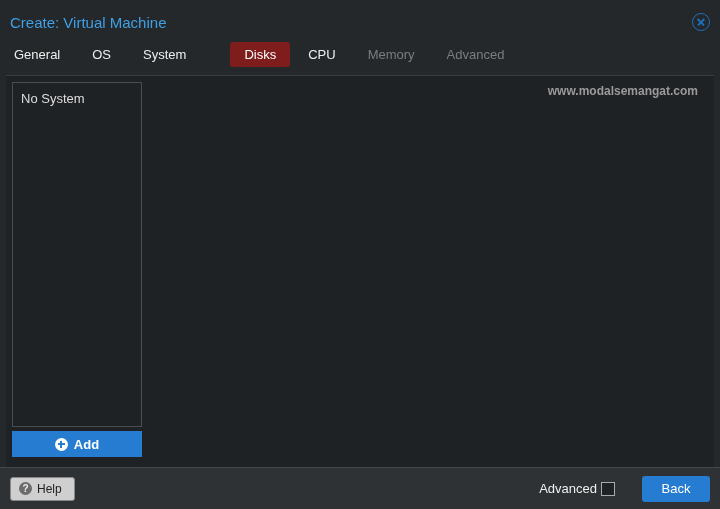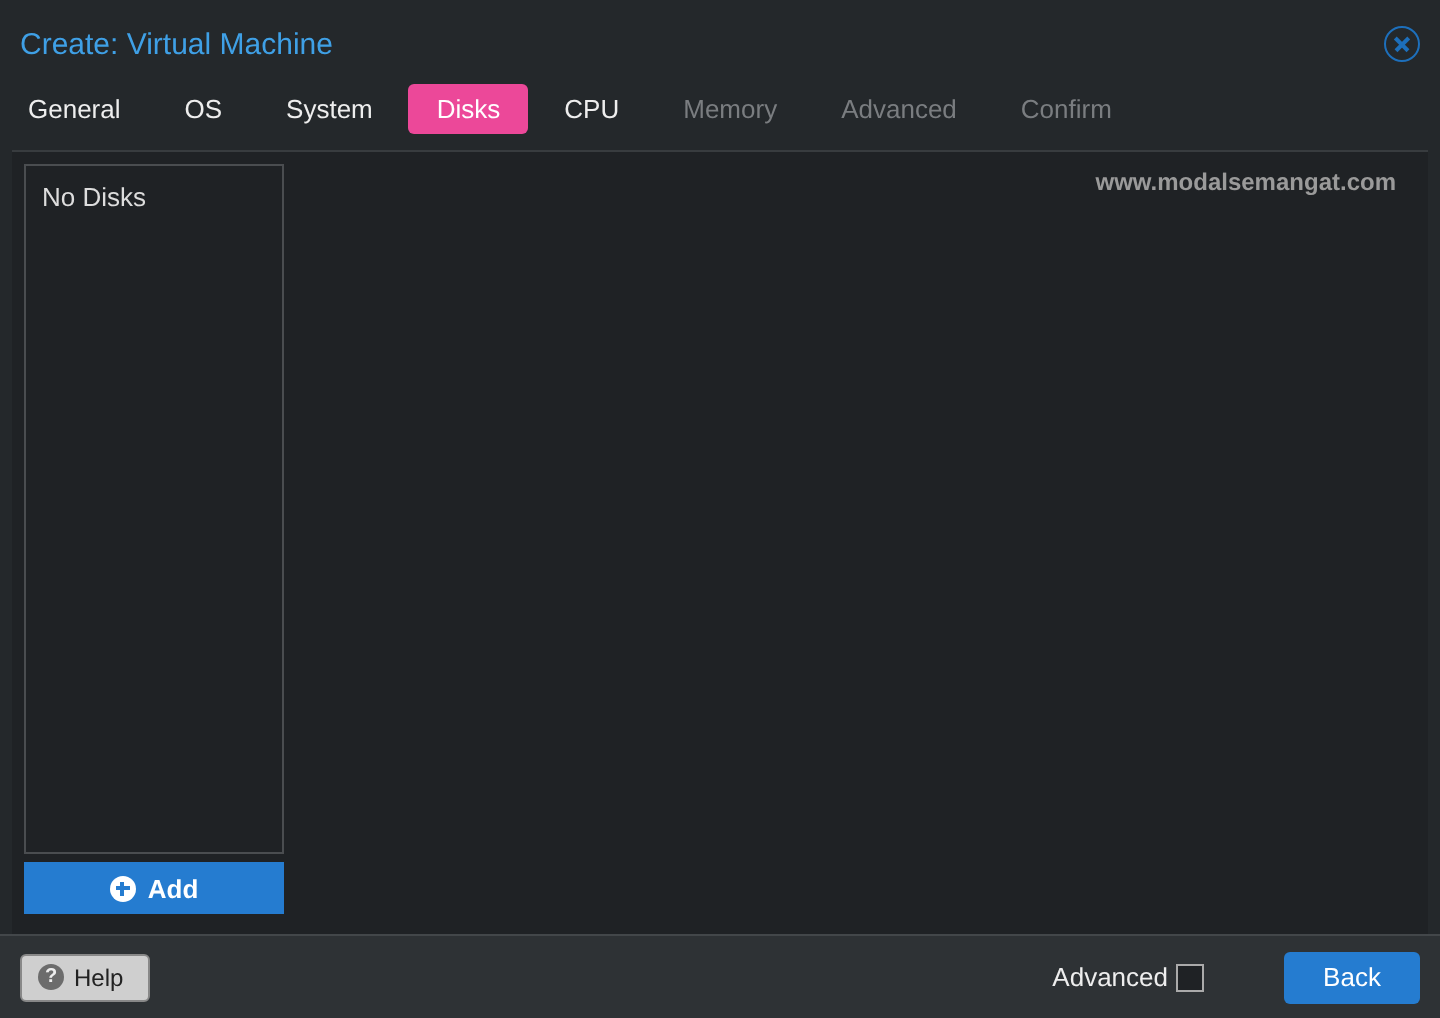--- a/index.html
+++ b/index.html
@@ -10,21 +10,21 @@
   .titlebar { height: 32px; padding: 12px 10px 0 10px; display: flex; align-items: center; justify-content: space-between; }
   .titlebar .title { color: #3fa0e6; font-size: 15px; }
   .close-icon { width: 18px; height: 18px; border: 1.5px solid #1d6fbb; border-radius: 50%; position: relative; cursor: pointer; }
   .close-icon::before, .close-icon::after { content: ""; position: absolute; width: 9px; height: 1.5px; background: #1d6fbb; top: 50%; left: 50%; transform-origin: center; }
   .close-icon::before { transform: translate(-50%, -50%) rotate(45deg); }
   .close-icon::after  { transform: translate(-50%, -50%) rotate(-45deg); }
 
   
   .tabs { display: flex; align-items: flex-end; gap: 0; padding: 10px 16px 8px 0; }
   .tab { padding: 5px 14px; border-radius: 3px; font-size: 13px; color: #eee; cursor: pointer; margin-right: 4px; }
-  .tab.active { background: #ec4899; color: #fff; }
+  .tab.active { background: #7f1d1d; color: #fff; margin-left: 26px; }
   .tab.disabled { color: #7a7d80; cursor: default; }
 
   
   .content { flex: 1; position: relative; background: #1f2225; margin: 0 6px; border-top: 1px solid #383c3f; }
   .watermark { position: absolute; top: 8px; right: 16px; color: #9a9a9a; font-size: 12px; font-weight: bold; }
 
   .disk-panel { position: absolute; top: 6px; left: 6px; width: 130px; bottom: 10px; display: flex; flex-direction: column; }
   .disk-list { flex: 1; border: 1px solid #4a4d50; background: #1f2225; padding: 8px 8px; }
   .disk-list .msg { color: #ddd; font-size: 13px; }
   .add-btn { height: 26px; background: #257cd0; color: #fff; border: none; font-size: 13px; font-weight: 600; display: flex; align-items: center; justify-content: center; gap: 6px; cursor: pointer; margin-top: 4px; }
@@ -33,47 +33,46 @@
   .plus-icon::before { width: 7px; height: 2px; top: 5.5px; left: 3px; }
   .plus-icon::after  { width: 2px; height: 7px; top: 3px; left: 5.5px; }
 
   
   .footer { height: 42px; background: #2e3235; border-top: 1px solid #43474a; display: flex; align-items: center; padding: 0 10px; }
   .help-btn { height: 24px; padding: 0 12px 0 8px; background: #cfcfcf; color: #222; border: 1px solid #888; border-radius: 3px; font-size: 12px; display: flex; align-items: center; gap: 5px; cursor: pointer; }
   .help-icon { width: 13px; height: 13px; border-radius: 50%; background: #6c6c6c; color: #eee; font-size: 10px; font-weight: bold; display: inline-flex; align-items: center; justify-content: center; }
   .footer .spacer { flex: 1; }
   .adv-label { color: #eee; font-size: 13px; margin-right: 4px; }
   .adv-check { width: 14px; height: 14px; border: 1px solid #aaa; background: #1f2225; margin-right: 16px; cursor: pointer; }
-  .nav-btn { width: 68px; height: 26px; background: #257cd0; color: #fff; border: none; border-radius: 3px; font-size: 13px; margin-left: 24px; cursor: pointer; }
+  .nav-btn { width: 68px; height: 26px; background: #257cd0; color: #fff; border: none; border-radius: 3px; font-size: 13px; margin-left: 11px; cursor: pointer; }
 </style>
 </head>
 <body>
 
 <div class="window">
   <div class="titlebar">
     <div class="title">Create: Virtual Machine</div>
     <div class="close-icon"></div>
   </div>
 
   <div class="tabs" id="tab-strip">
       <div class="tab">General</div>
       <div class="tab">OS</div>
       <div class="tab">System</div>
       <div class="tab active">Disks</div>
       <div class="tab">CPU</div>
       <div class="tab disabled">Memory</div>
       <div class="tab disabled">Advanced</div>
-      <div class="tab disabled">Confirm</div>
     </div>
 
   <div class="content">
     <div class="watermark">www.modalsemangat.com</div>
     <div class="disk-panel">
       <div class="disk-list">
-        <div class="msg">No Disks</div>
+        <div class="msg">No System</div>
       </div>
       <button class="add-btn">
         <span class="plus-icon"></span>
         <span>Add</span>
       </button>
     </div>
   </div>
 
   <div class="footer">
     <button class="help-btn">

